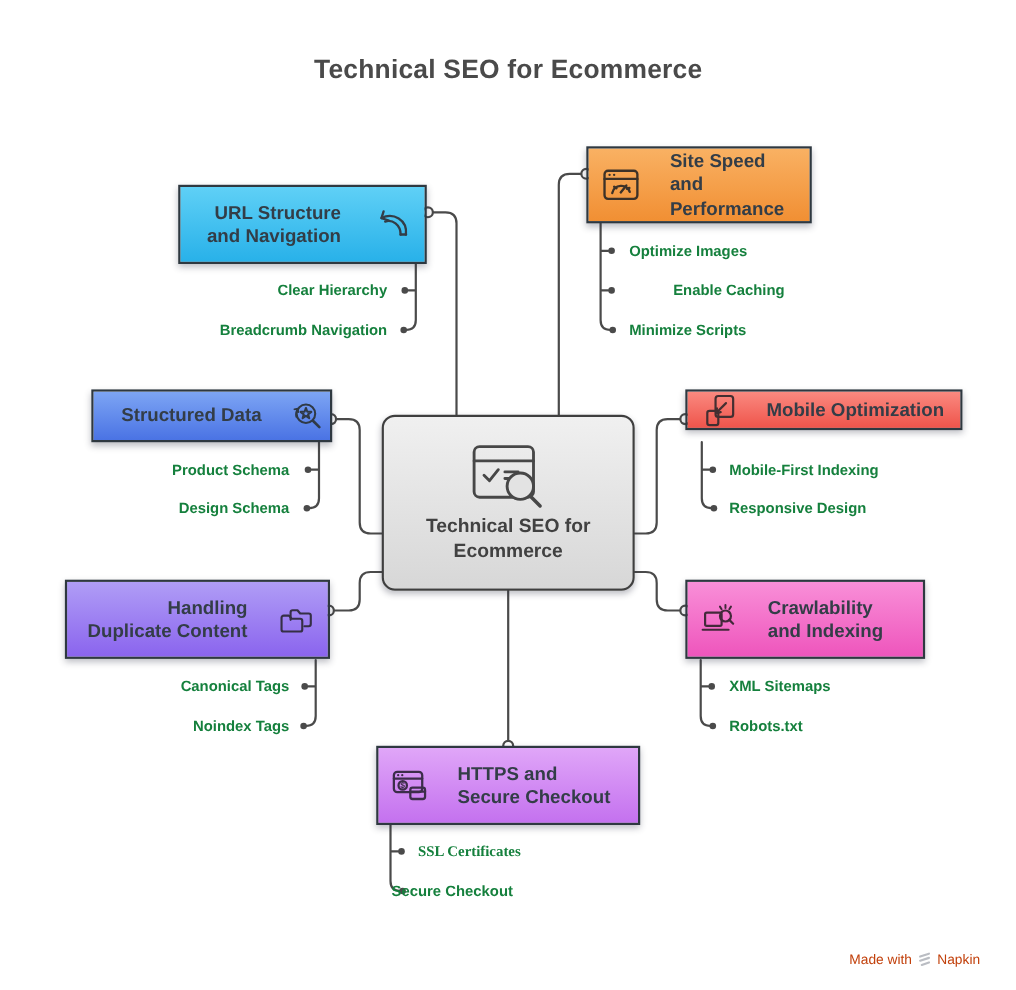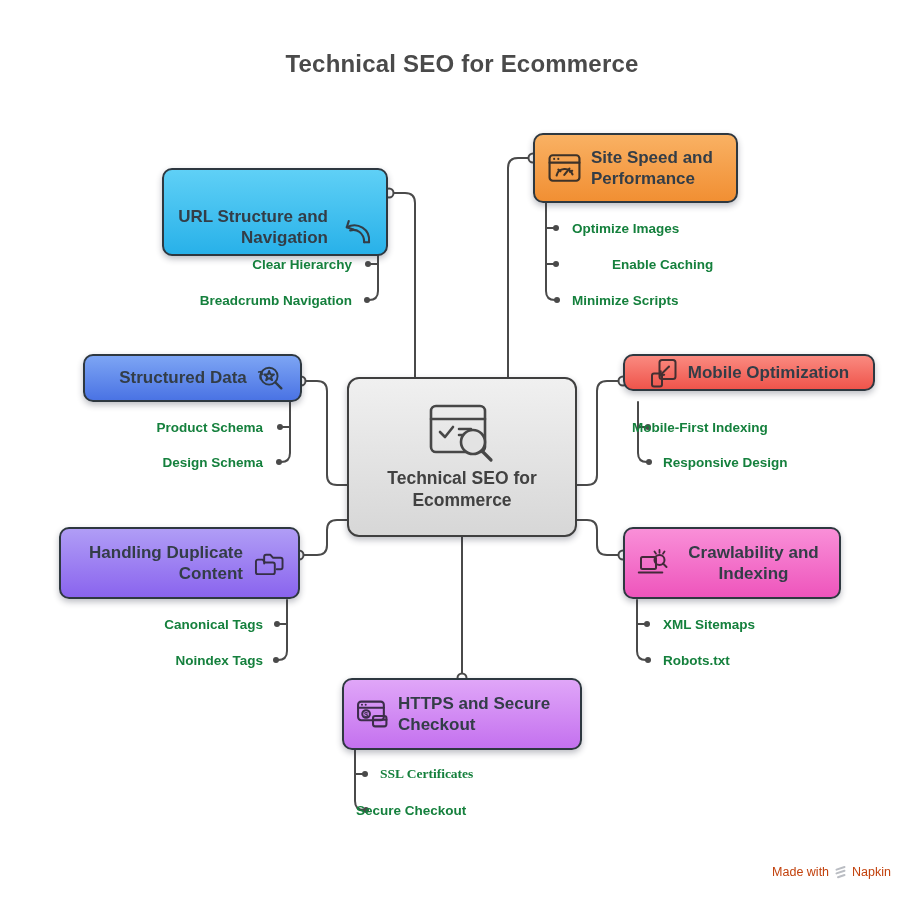--- a/index.html
+++ b/index.html
@@ -7,37 +7,37 @@
     position:relative;width:924px;height:900px;background:#ffffff;overflow:hidden;
     font-family:"Liberation Sans",sans-serif;
   }
   .title{
     position:absolute;top:50px;left:0;width:924px;text-align:center;
     font-size:24px;font-weight:bold;color:#4a4a4a;letter-spacing:.2px;
   }
   .wires{position:absolute;left:0;top:0;}
   .node{
     position:absolute;box-sizing:border-box;display:flex;align-items:center;justify-content:center;
-    gap:9px;border:2px solid #2e3840;border-radius:10px;padding:6px 12px;
+    gap:27px;border:2px solid #2e3840;border-radius:0;padding:6px 12px;
     box-shadow:0 3px 6px rgba(35,40,60,.30);color:#333d47;font-weight:bold;
   }
   .node .label{font-size:17px;line-height:1.25;}
   .node svg{flex:0 0 auto;}
-  #node-url{left:162px;top:168px;width:226px;height:88px;background:linear-gradient(#5fd0f6,#28b1e9);align-items:flex-end;}
+  #node-url{left:162px;top:168px;width:226px;height:72px;background:linear-gradient(#5fd0f6,#28b1e9);}
   #node-url .label{width:166px;text-align:right;}
   #node-speed{left:533px;top:133px;width:205px;height:70px;background:linear-gradient(#f9b163,#f18f33);}
   #node-speed .label{width:145px;text-align:left;}
   #node-structured{left:83px;top:354px;width:219px;height:48px;background:linear-gradient(#7da5f4,#4a73e4);padding-left:32px;}
   #node-structured .label{white-space:nowrap;}
   #node-mobile{left:623px;top:354px;width:252px;height:37px;background:linear-gradient(#fa8a80,#ef544b);}
   #node-mobile .label{white-space:nowrap;}
   #node-duplicate{left:59px;top:527px;width:241px;height:72px;background:linear-gradient(#b09df6,#8a64ee);}
   #node-duplicate .label{width:181px;text-align:right;}
   #node-crawl{left:623px;top:527px;width:218px;height:72px;background:linear-gradient(#f98fd8,#ee55bc);}
-  #node-crawl .label{width:150px;text-align:center;}
+  #node-crawl .label{width:150px;text-align:left;}
   #node-https{left:342px;top:678px;width:240px;height:72px;background:linear-gradient(#e0a6f8,#c471ef);}
   #node-https .label{width:172px;text-align:left;}
   #node-central{
     left:347px;top:377px;width:230px;height:160px;background:linear-gradient(#f0f0f0,#d7d7d7);
     border-color:#3f3f3f;border-radius:12px;flex-direction:column;gap:2px;
   }
   #node-central .label{font-size:17.5px;text-align:center;width:205px;color:#414141;}
   .sub{
     position:absolute;font-size:13.5px;font-weight:bold;color:#15803d;white-space:nowrap;
     transform:translateY(-50%);
@@ -155,21 +155,21 @@
 
   <div class="node" id="node-mobile">
     <svg width="30" height="30" viewBox="0 0 30 30" fill="none" stroke="#432f31" stroke-width="2" stroke-linecap="round" stroke-linejoin="round">
       <rect x="10.5" y="2" width="16" height="19" rx="2.5"></rect>
       <rect x="3" y="15.5" width="10" height="13" rx="2"></rect>
       <path d="M20,8.5 L11,17.5"></path>
       <path d="M11,17.5 l0.8,-4.2 M11,17.5 l4.2,-0.8"></path>
     </svg>
     <span class="label">Mobile Optimization</span>
   </div>
-  <div class="sub" style="left:632px;top:427px;">Mobile-First Indexing</div>
+  <div class="sub" style="left:663px;top:427px;">Mobile-First Indexing</div>
   <div class="sub" style="left:663px;top:462px;">Responsive Design</div>
 
   <div class="node" id="node-duplicate">
     <span class="label">Handling Duplicate Content</span>
     <svg width="34" height="29" viewBox="0 0 34 30" fill="none" stroke="#352f45" stroke-width="2" stroke-linecap="round" stroke-linejoin="round">
       <path d="M12,15 v-7 a2,2 0 0 1 2,-2 h4.5 l2.5,3 h8 a2,2 0 0 1 2,2 v8 a2,2 0 0 1 -2,2 h-4"></path>
       <path d="M3.5,13 a2,2 0 0 1 2,-2 h5 l2.5,3 h8 a2,2 0 0 1 2,2 v8 a2,2 0 0 1 -2,2 h-15.5 a2,2 0 0 1 -2,-2 z"></path>
     </svg>
   </div>
   <div class="sub" style="right:661px;top:624px;text-align:right;">Canonical Tags</div>

